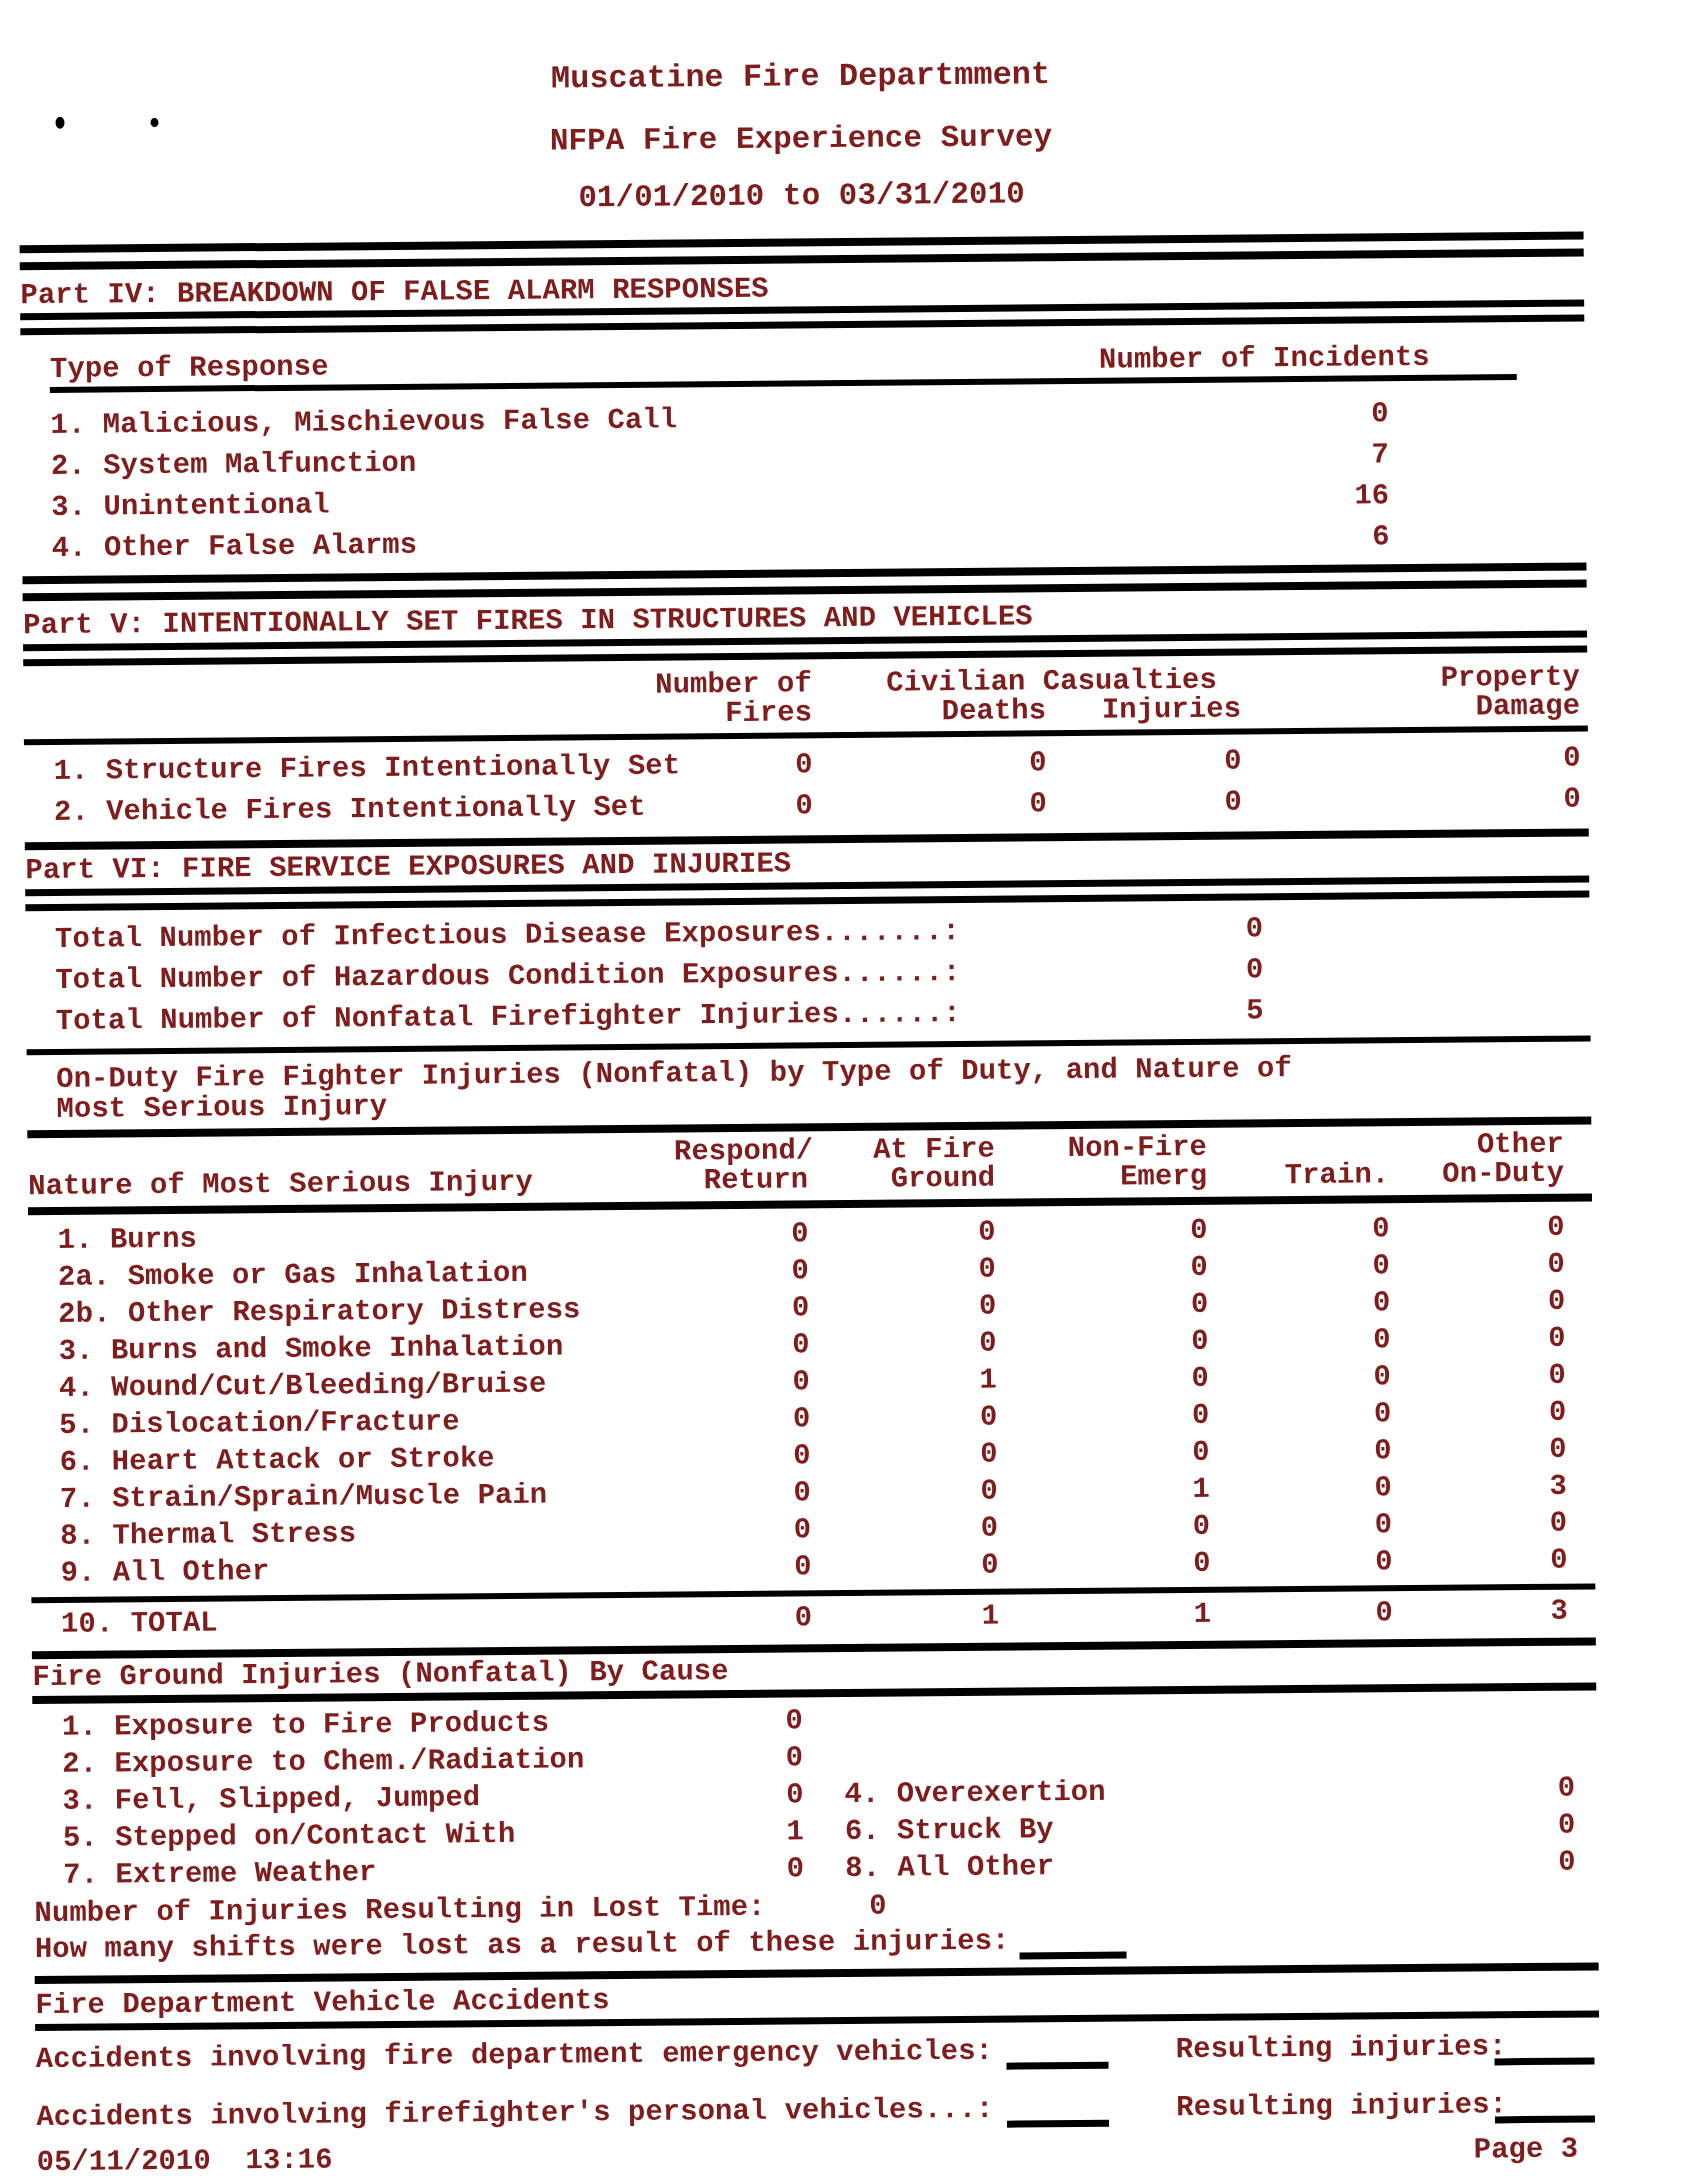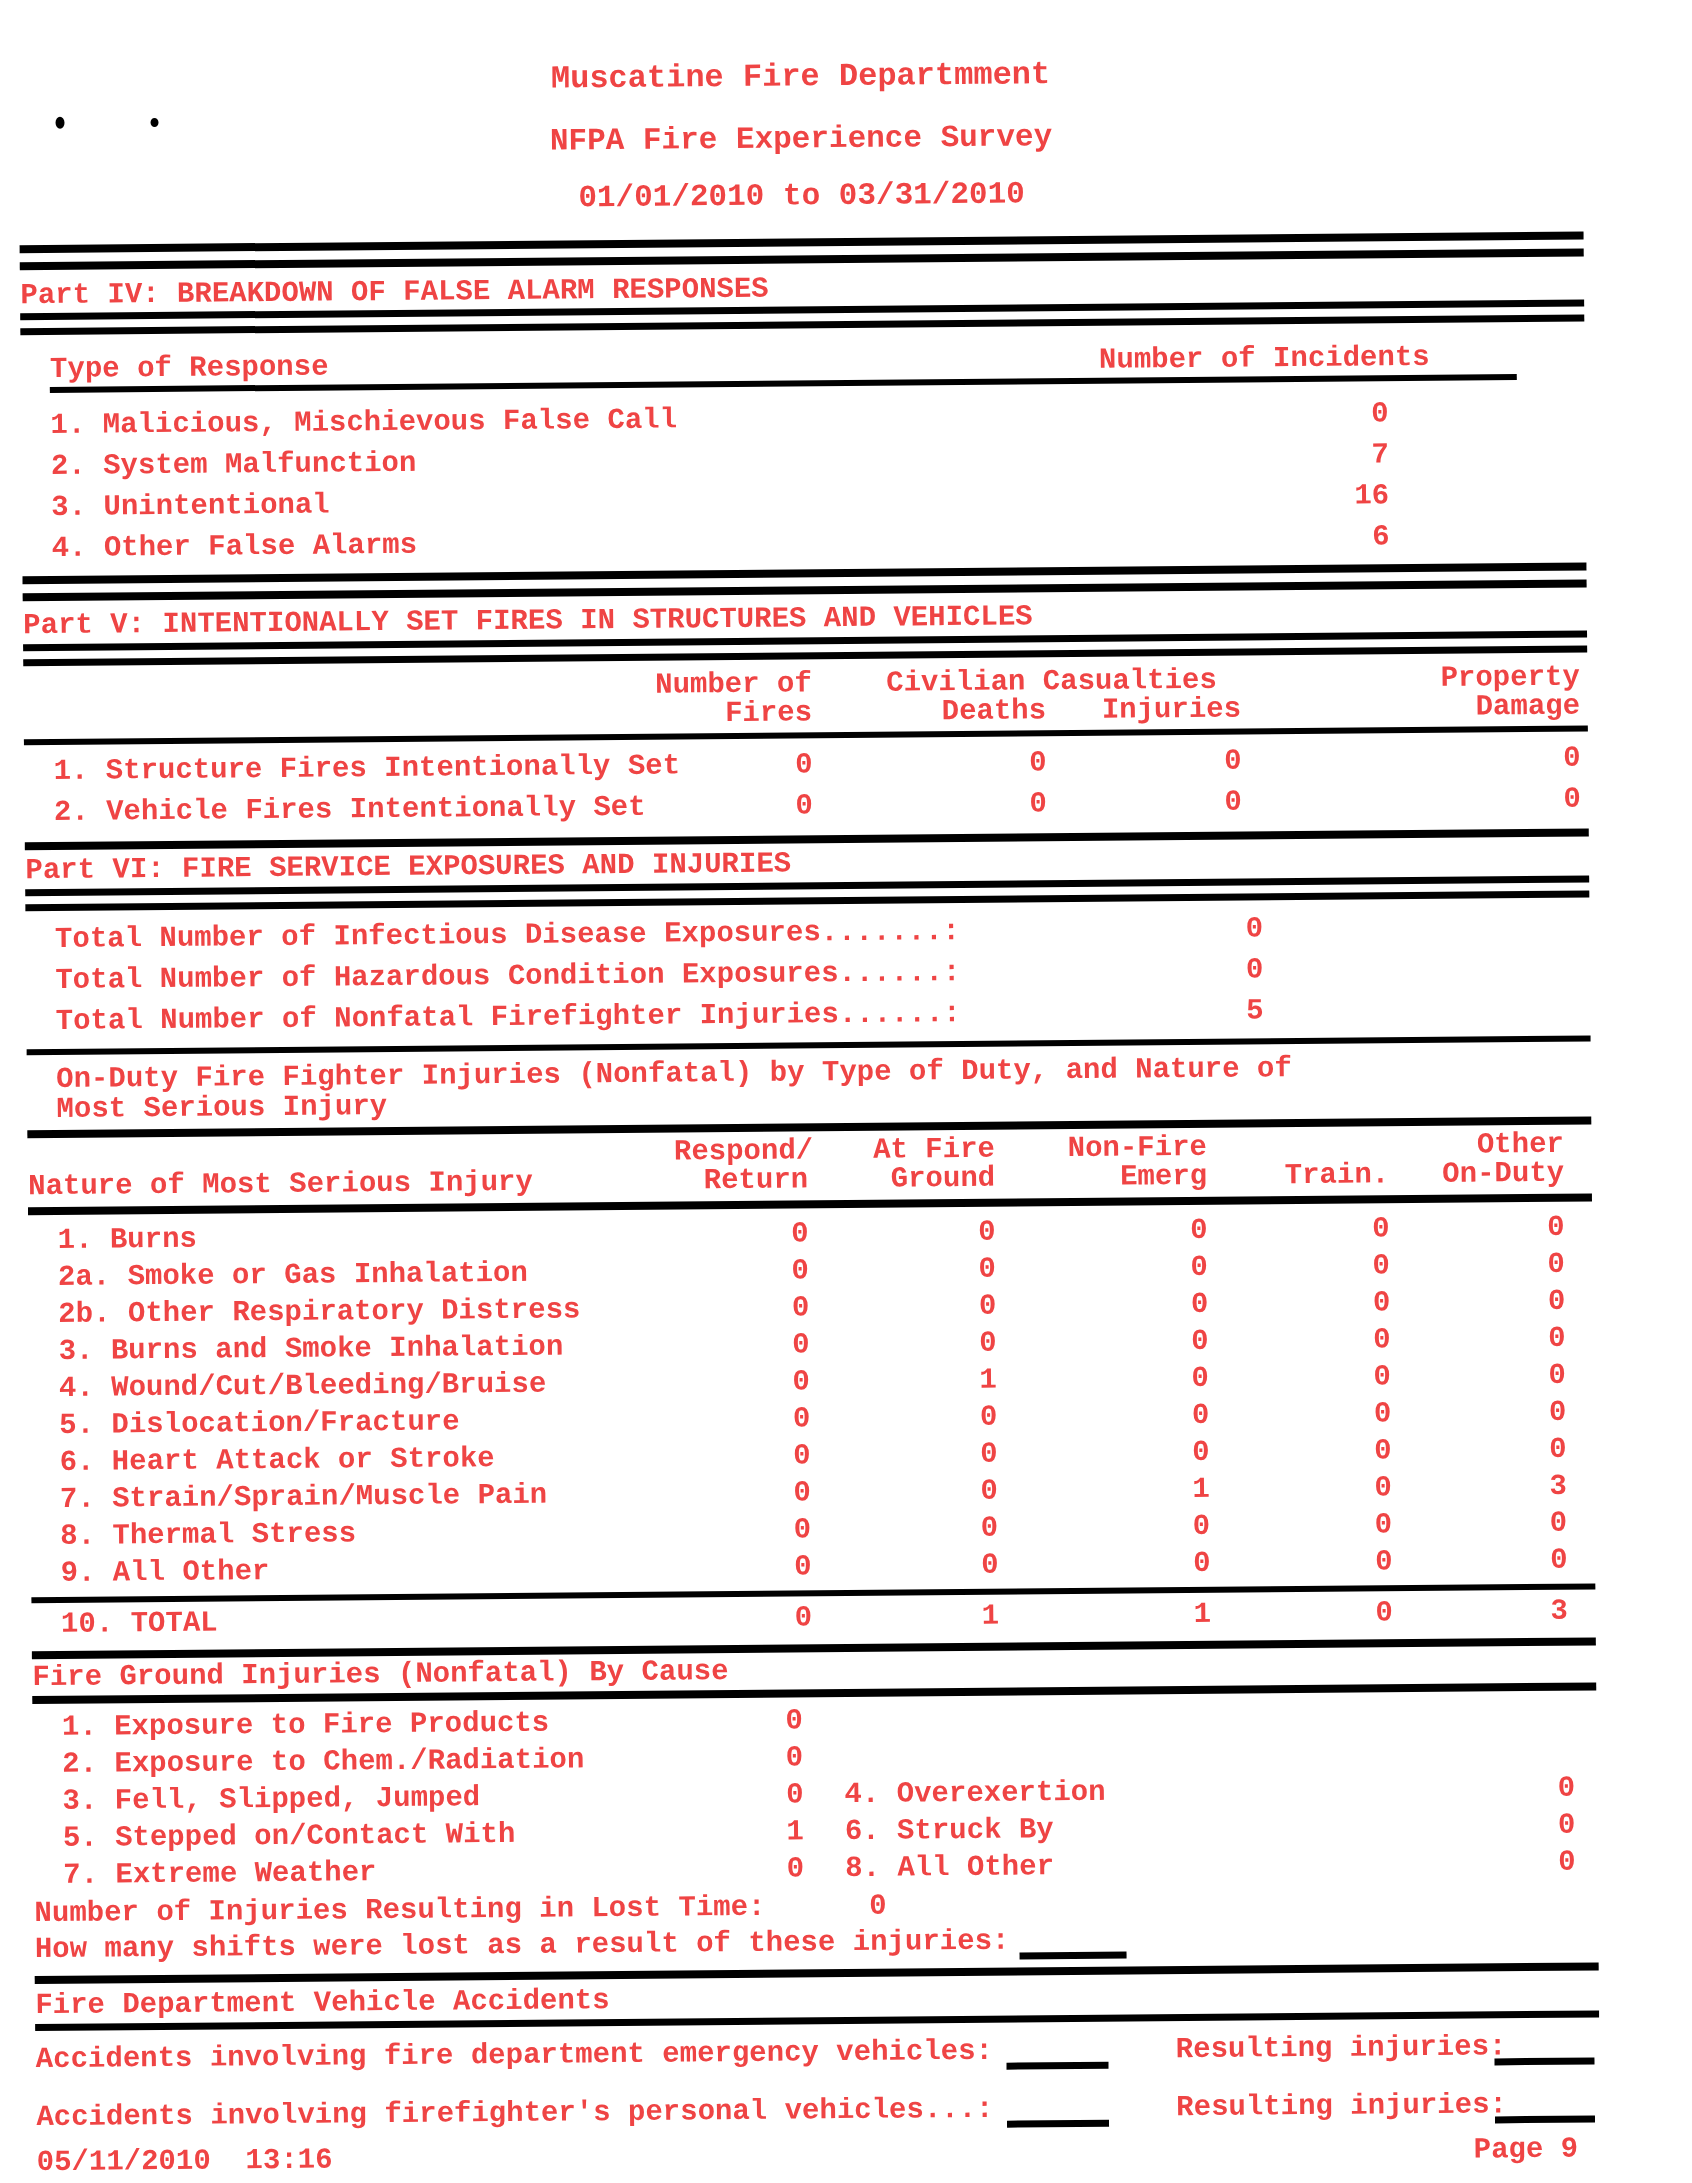--- a/index.html
+++ b/index.html
@@ -1,16 +1,16 @@
 <!DOCTYPE html>
 <html style="font-size:8px"><head>
 <meta charset="utf-8">
 <style>
   html,body{margin:0;padding:0;background:#fff;}
-  .page{position:relative;width:1692px;height:2183px;background:#fff;color:#ef4444;overflow:hidden;
+  .page{position:relative;width:1692px;height:2183px;background:#fff;color:#7f1d1d;overflow:hidden;
         font:bold 29px/29px "Liberation Mono","DejaVu Sans Mono",monospace;}
   .sheet{position:absolute;inset:0;transform:rotate(-0.5deg);transform-origin:50% 50%;}
   .content{position:absolute;left:27.4px;top:0;width:1564px;}
   [data-bind]{white-space:pre;}
   .center{text-align:center;}
   .t64{font-size:32px;line-height:33px;}
   .t62{font-size:31px;line-height:32px;}
   .rule{background:#000;height:8px;width:100%;}
   .r14{height:7px;} .r12{height:6px;}
   .rshort{margin-left:29px;width:1467px;}
@@ -332,18 +332,18 @@
      <div data-bind="part6.vehicle_accidents.rows.1.label">Accidents involving firefighter's personal vehicles...:</div>
      <div><div class="bl blc w205 ml15"></div></div>
      <div class="val" data-bind="part6.vehicle_accidents.rows.1.result_label">Resulting injuries:</div>
      <div><div class="bl blc w200 ml10"></div></div>
    </div>
 
   </div>
 
   <div class="footer">
     <span data-bind="footer.timestamp">05/11/2010  13:16</span>
-    <span class="pg" data-bind="footer.page">Page 9</span>
+    <span class="pg" data-bind="footer.page">Page 3</span>
   </div>
 
  </div>
 </div>
 
 
 </body></html>

